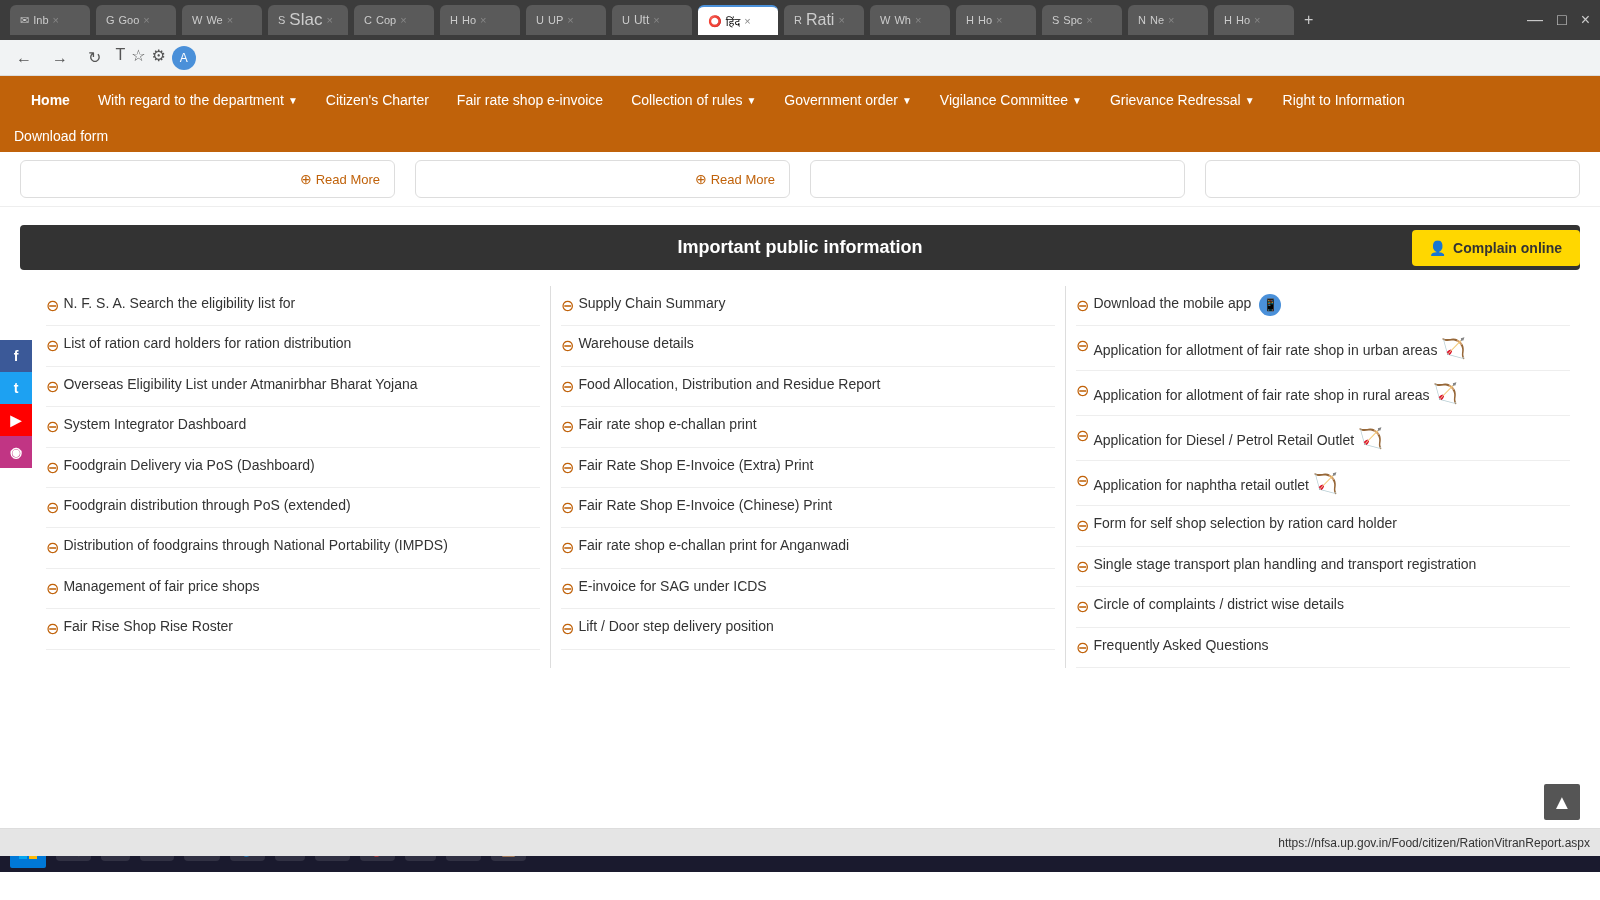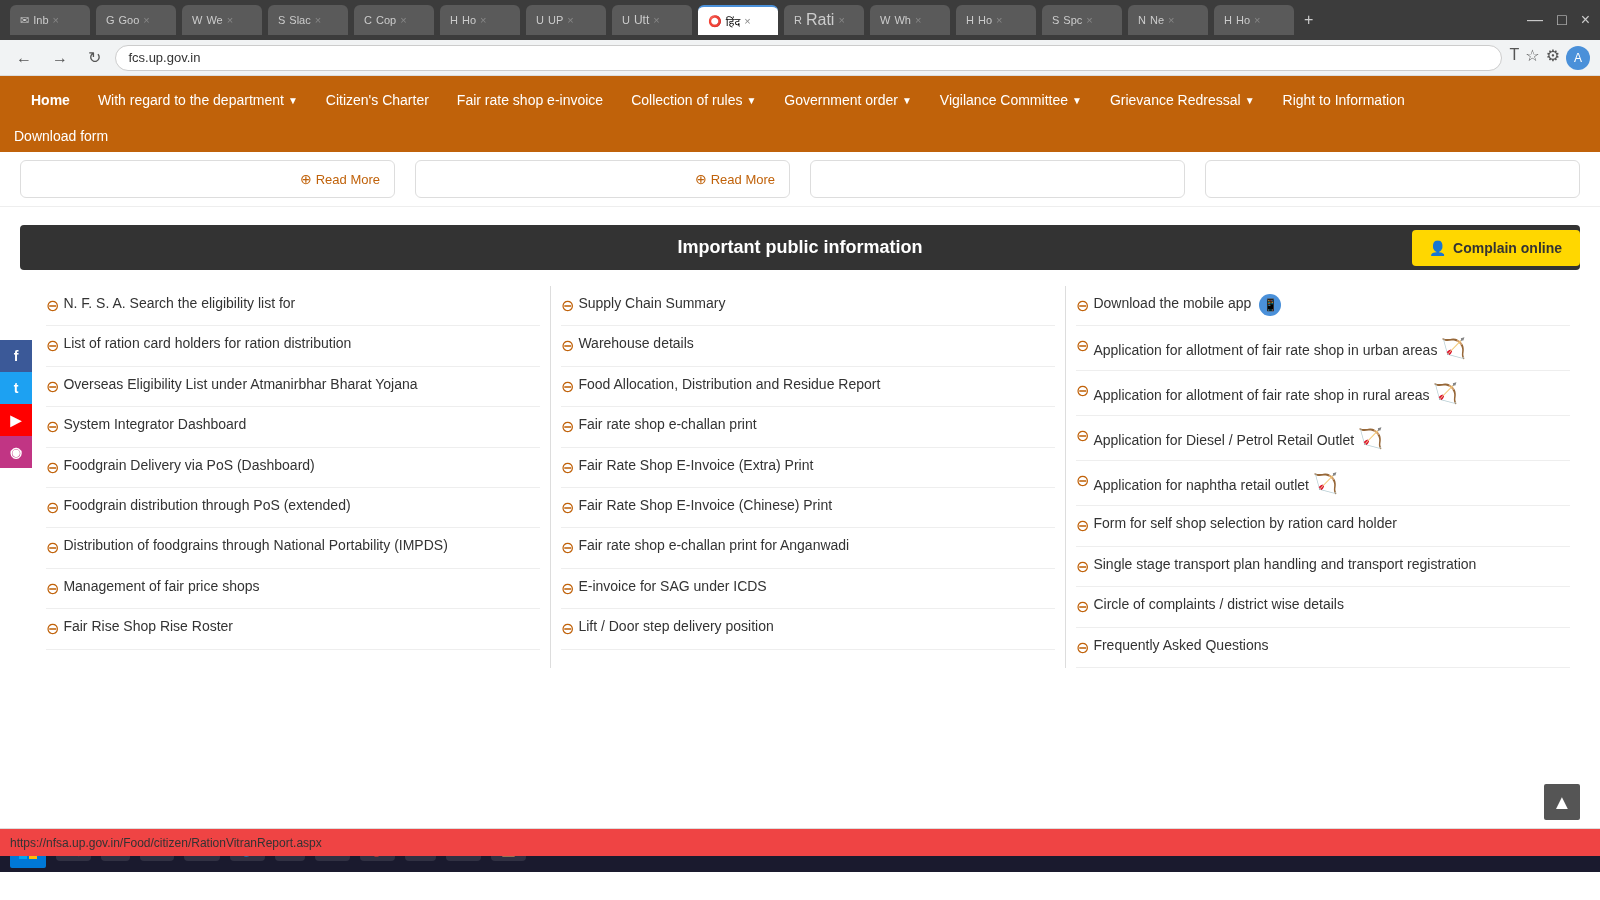--- a/index.html
+++ b/index.html
@@ -43,21 +43,21 @@
     .col + .col { border-left: 1px solid #ddd; }
 
     .list-item { display: flex; align-items: flex-start; gap: 4px; padding: 8px 0; border-bottom: 1px solid #eee; color: #333; cursor: pointer; line-height: 1.4; }
     .list-item-icon { color: #c0620a; font-size: 16px; flex-shrink: 0; margin-top: 1px; }
     .list-item-text { font-size: 14px; }
 
     
     .scroll-top { position: fixed; bottom: 80px; right: 20px; background: #555; color: #fff; width: 36px; height: 36px; display: flex; align-items: center; justify-content: center; font-size: 20px; cursor: pointer; border-radius: 2px; }
 
     
-    .status-bar { position: fixed; bottom: 0; left: 0; right: 0; background: #ef4444; height: 28px; display: flex; align-items: center; padding: 0 10px; font-size: 12px; color: #333; border-top: 1px solid #ddd; justify-content: flex-start; }
+    .status-bar { position: fixed; bottom: 0; left: 0; right: 0; background: #e5e5e5; height: 28px; display: flex; align-items: center; padding: 0 10px; font-size: 12px; color: #333; border-top: 1px solid #ddd; justify-content: flex-end; }
     .status-url { color: #333; }
     .taskbar { position: fixed; bottom: 28px; left: 0; right: 0; height: 44px; background: #1a1a2e; display: flex; align-items: center; padding: 0 10px; gap: 10px; }
     .taskbar-btn { background: rgba(255,255,255,0.1); color: #fff; border: none; padding: 4px 10px; border-radius: 4px; cursor: pointer; font-size: 12px; }
     .taskbar-right { margin-left: auto; display: flex; align-items: center; gap: 10px; color: #fff; font-size: 12px; }
     .win-start { background: #0078d7; color: #fff; width: 36px; height: 36px; display: flex; align-items: center; justify-content: center; font-size: 18px; border-radius: 2px; cursor: pointer; }
   </style>
 </head>
 <body>
 
 <div class="browser-chrome">
@@ -71,21 +71,21 @@
       <span style="font-size:11px">Goo</span> 
       <span class="tab-close">×</span>
     </div>
   <div class="browser-tab inactive">
       <span style="font-size:11px">W</span> 
       <span style="font-size:11px">We</span> 
       <span class="tab-close">×</span>
     </div>
   <div class="browser-tab inactive">
       <span style="font-size:11px">S</span> 
-      <span style="font-size:11px">Slac</span> 
+      <span style="font-size:17px">Slac</span> 
       <span class="tab-close">×</span>
     </div>
   <div class="browser-tab inactive">
       <span style="font-size:11px">C</span> 
       <span style="font-size:11px">Cop</span> 
       <span class="tab-close">×</span>
     </div>
   <div class="browser-tab inactive">
       <span style="font-size:11px">H</span> 
       <span style="font-size:11px">Ho</span> 
@@ -139,21 +139,20 @@
   <span style="color:#ccc; font-size:16px; cursor:pointer; margin-left:4px">+</span>
   <span style="color:#ccc; font-size:16px; cursor:pointer; margin-left:auto">—</span>
   <span style="color:#ccc; font-size:16px; cursor:pointer; margin-left:8px">□</span>
   <span style="color:#ccc; font-size:16px; cursor:pointer; margin-left:8px">×</span>
 </div>
 
 <div class="browser-toolbar">
   <button class="nav-btn">←</button>
   <button class="nav-btn">→</button>
   <button class="nav-btn">↻</button>
-  <input class="address-bar" type="text" value="fcs.up.gov.in" style="">
   <div class="toolbar-icons">
     <span class="toolbar-icon">T</span>
     <span class="toolbar-icon">☆</span>
     <span class="toolbar-icon">⚙</span>
     <span class="toolbar-icon" style="background:#4a90d9; color:#fff; border-radius:50%; width:24px; height:24px; display:flex; align-items:center; justify-content:center; font-size:12px;">A</span>
   </div>
 </div>
 
 <div class="navbar">
   <div class="nav-item home">Home</div>

